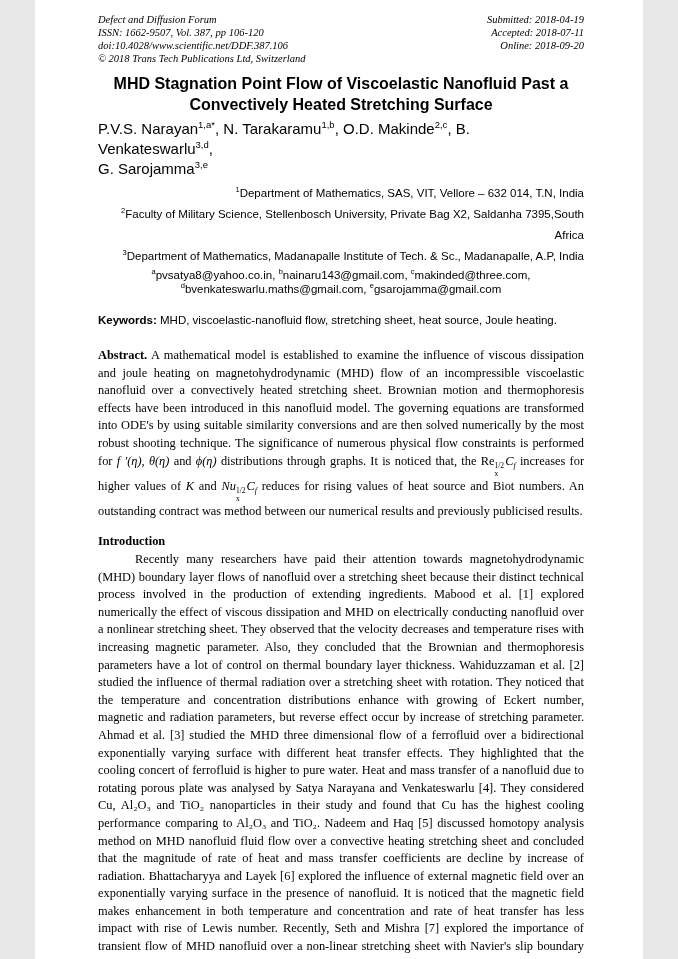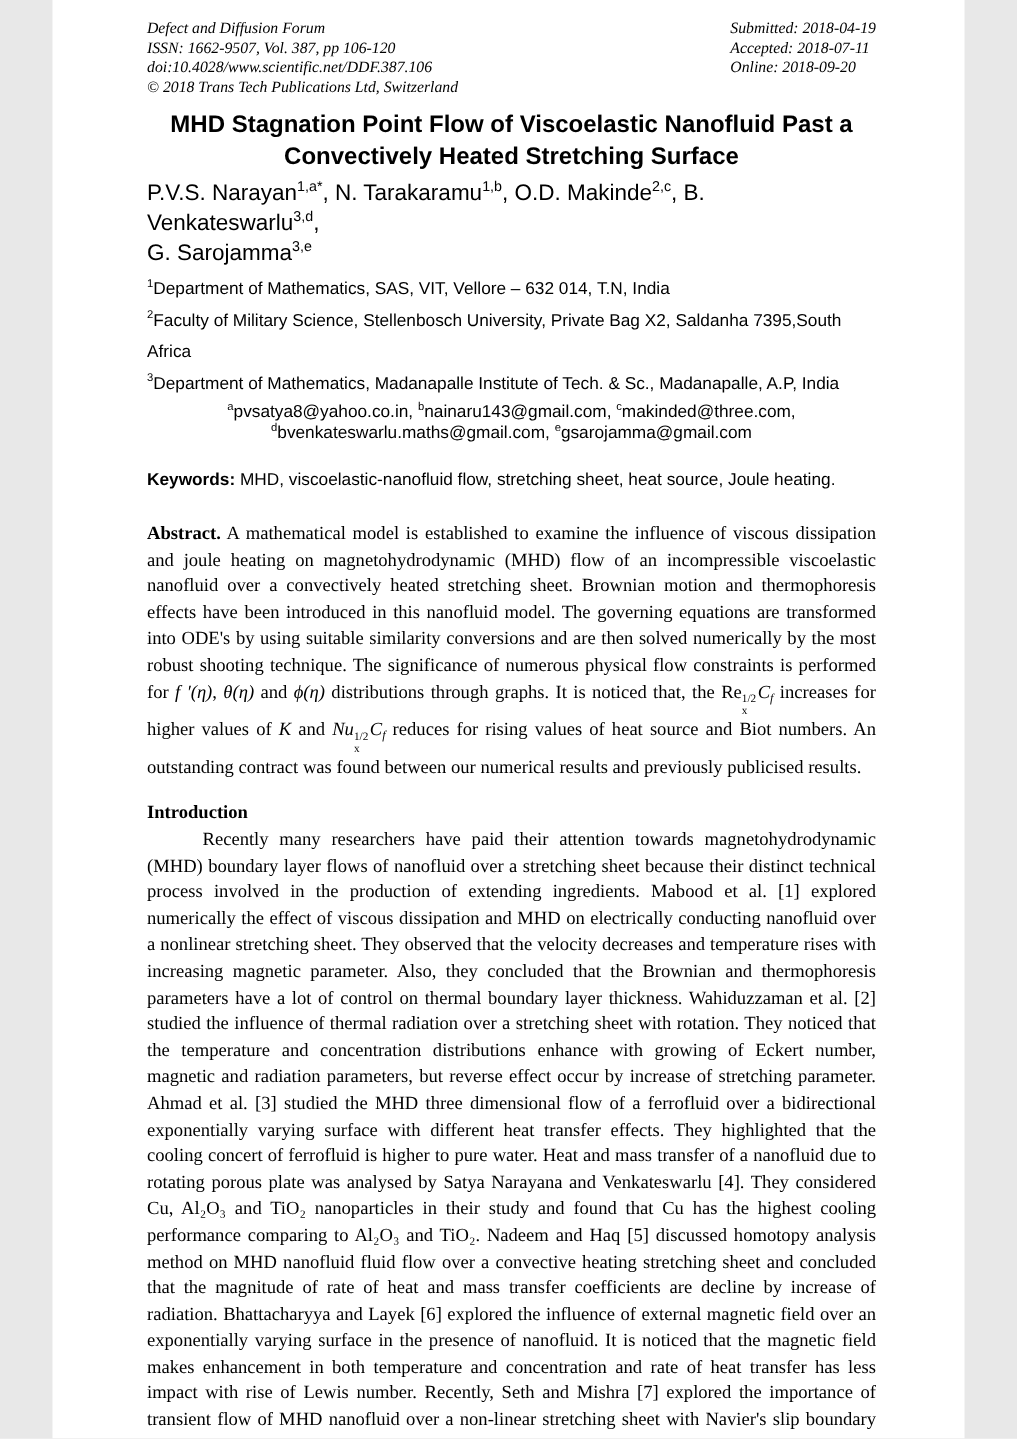--- a/index.html
+++ b/index.html
@@ -6,35 +6,35 @@
   .page{
     width:608px;height:959px;box-sizing:border-box;position:relative;
     background:#ffffff;color:#000;margin:0 auto;overflow:hidden;
     padding:13px 59px 0 63px;
   }
   
   .jheader{
     display:flex;justify-content:space-between;
     font:italic 10.5px/13px "Liberation Serif", serif;
   }
-  .jheader .right{}
+  .jheader .right{text-align:right;}
   
   .title{
     margin:8px 0 0 0;text-align:center;
     font:bold 16px/21px "Liberation Sans", sans-serif;
   }
   
   .authors{
     margin-top:4px;
     font:15px/20px "Liberation Sans", sans-serif;
   }
   .authors sup{font-size:9.5px;line-height:0;}
   
   .affils{
-    margin-top:4px;text-align:left;
+    margin-top:4px;text-align:right;
     font:11.5px/21px "Liberation Sans", sans-serif;
   }
   .affils sup, .emails sup{font-size:7.5px;line-height:0;}
   
   .emails{
     margin-top:2px;text-align:center;
     font:11.5px/13.5px "Liberation Sans", sans-serif;
   }
   
   .keywords{
@@ -106,18 +106,18 @@
   <div class="keywords">
     <span class="kw-label">Keywords:</span><span> MHD, viscoelastic-nanofluid flow, stretching sheet, heat source, Joule heating.</span>
   </div>
 
   <p class="body-text abstract"><span class="ab-label">Abstract.</span><span> A mathematical model is established to examine the influence of viscous dissipation and joule heating on magnetohydrodynamic (MHD) flow of an incompressible viscoelastic nanofluid over a convectively heated stretching sheet. Brownian motion and thermophoresis effects have been introduced in this nanofluid model. The governing equations are transformed into ODE's by using suitable similarity conversions and are then solved numerically by the most robust shooting technique. The significance of numerous physical flow constraints is performed for </span><span class="mathvar">f ′(η)</span><span>, </span><span class="mathvar">θ(η)</span><span> and </span><span class="mathvar">ϕ(η)</span><span> distributions through graphs. It is noticed that, the </span><span><span>Re</span><span class="supsub">
           <span>1/2</span>
           <span>x</span>
         </span><span class="mathvar">C</span><span class="coefsub">f</span></span><span> increases for higher values of </span><span class="mathvar">K</span><span> and </span><span><span class="mathvar">Nu</span><span class="supsub">
           <span>1/2</span>
           <span>x</span>
-        </span><span class="mathvar">C</span><span class="coefsub">f</span></span><span> reduces for rising values of heat source and Biot numbers. An outstanding contract was found between our numerical results and previously publicised results.</span></p>
+        </span><span class="mathvar">C</span><span class="coefsub">f</span></span><span> reduces for rising values of heat source and Biot numbers. An outstanding contract was method between our numerical results and previously publicised results.</span></p>
 
   <h2 class="section-heading">Introduction</h2>
   <p class="body-text intro-para">Recently many researchers have paid their attention towards magnetohydrodynamic (MHD) boundary layer flows of nanofluid over a stretching sheet because their distinct technical process involved in the production of extending ingredients. Mabood et al. [1] explored numerically the effect of viscous dissipation and MHD on electrically conducting nanofluid over a nonlinear stretching sheet. They observed that the velocity decreases and temperature rises with increasing magnetic parameter. Also, they concluded that the Brownian and thermophoresis parameters have a lot of control on thermal boundary layer thickness. Wahiduzzaman et al. [2] studied the influence of thermal radiation over a stretching sheet with rotation. They noticed that the temperature and concentration distributions enhance with growing of Eckert number, magnetic and radiation parameters, but reverse effect occur by increase of stretching parameter. Ahmad et al. [3] studied the MHD three dimensional flow of a ferrofluid over a bidirectional exponentially varying surface with different heat transfer effects. They highlighted that the cooling concert of ferrofluid is higher to pure water.  Heat and mass transfer of a nanofluid due to rotating porous plate was analysed by Satya Narayana and Venkateswarlu [4]. They considered Cu, Al₂O₃ and TiO₂ nanoparticles in their study and found that Cu has the highest cooling performance comparing to Al₂O₃ and TiO₂. Nadeem and Haq [5] discussed homotopy analysis method on MHD nanofluid fluid flow over a convective heating stretching sheet and concluded that the magnitude of rate of heat and mass transfer coefficients are decline by increase of radiation. Bhattacharyya and Layek [6] explored the influence of external magnetic field over an exponentially varying surface in the presence of nanofluid. It is noticed that the magnetic field makes enhancement in both temperature and concentration and rate of heat transfer has less impact with rise of Lewis number. Recently, Seth and Mishra [7] explored the importance of transient flow of  MHD nanofluid over a non-linear stretching sheet with Navier's slip boundary conditions. Many authors [8-13] have investigated</p>
 
 </div>
 
 </body></html>

